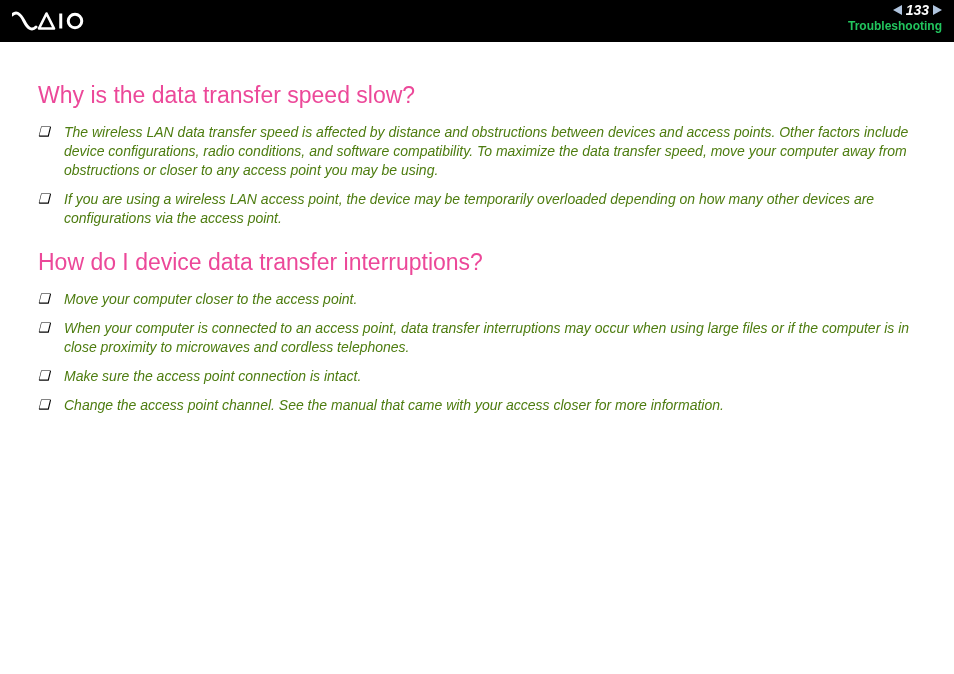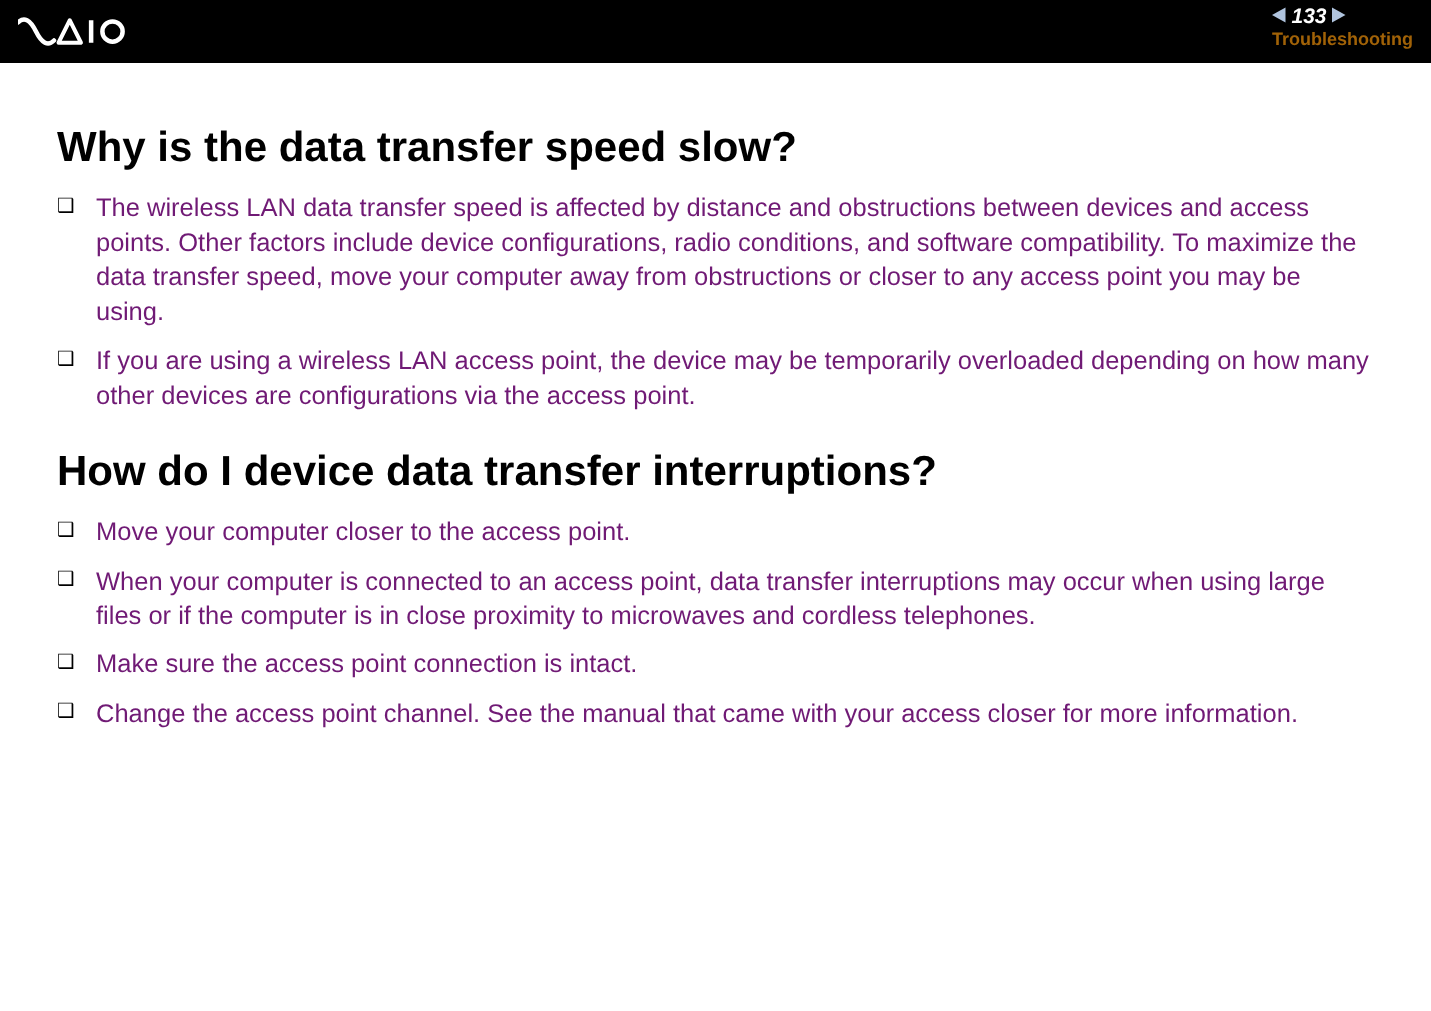--- a/index.html
+++ b/index.html
@@ -22,62 +22,64 @@
   .logo svg { height: 20px; }
   .header-right {
     position: absolute;
     right: 12px;
     top: 2px;
     text-align: right;
   }
   .page-nav {
     display: flex;
     align-items: center;
+    justify-content: flex-end;
     gap: 4px;
   }
   .arrow-left, .arrow-right {
     width: 0; height: 0;
     border-top: 5px solid transparent;
     border-bottom: 5px solid transparent;
   }
   .arrow-left { border-right: 9px solid #b0c4de; }
   .arrow-right { border-left: 9px solid #b0c4de; }
   .page-num {
     font-style: italic;
     font-weight: bold;
     font-size: 14px;
     color: #fff;
   }
   .section-label {
     font-weight: bold;
     font-size: 12px;
-    color: #a16207;
+    color: #22c55e;
     margin-top: 1px;
   }
   .content {
     padding: 40px 38px 20px 38px;
   }
   .heading {
-    color: #000000;
-    font-size: 28px;
-    font-weight: 700;
+    color: #ec4899;
+    font-size: 23px;
+    font-weight: 400;
     margin-bottom: 14px;
   }
   .section + .section { margin-top: 22px; }
   ul.bullets {
     list-style: none;
     padding: 0;
   }
   ul.bullets li {
     position: relative;
     padding-left: 26px;
-    font-size: 17px;
+    font-size: 14px;
     line-height: 1.35;
-    color: #701a75;
+    color: #4d7c0f;
     margin-bottom: 10px;
+    font-style: italic;
   }
   ul.bullets li::before {
     content: "❑";
     position: absolute;
     left: 0;
     top: 0;
     font-size: 13px;
     color: #000;
   }
 </style>

